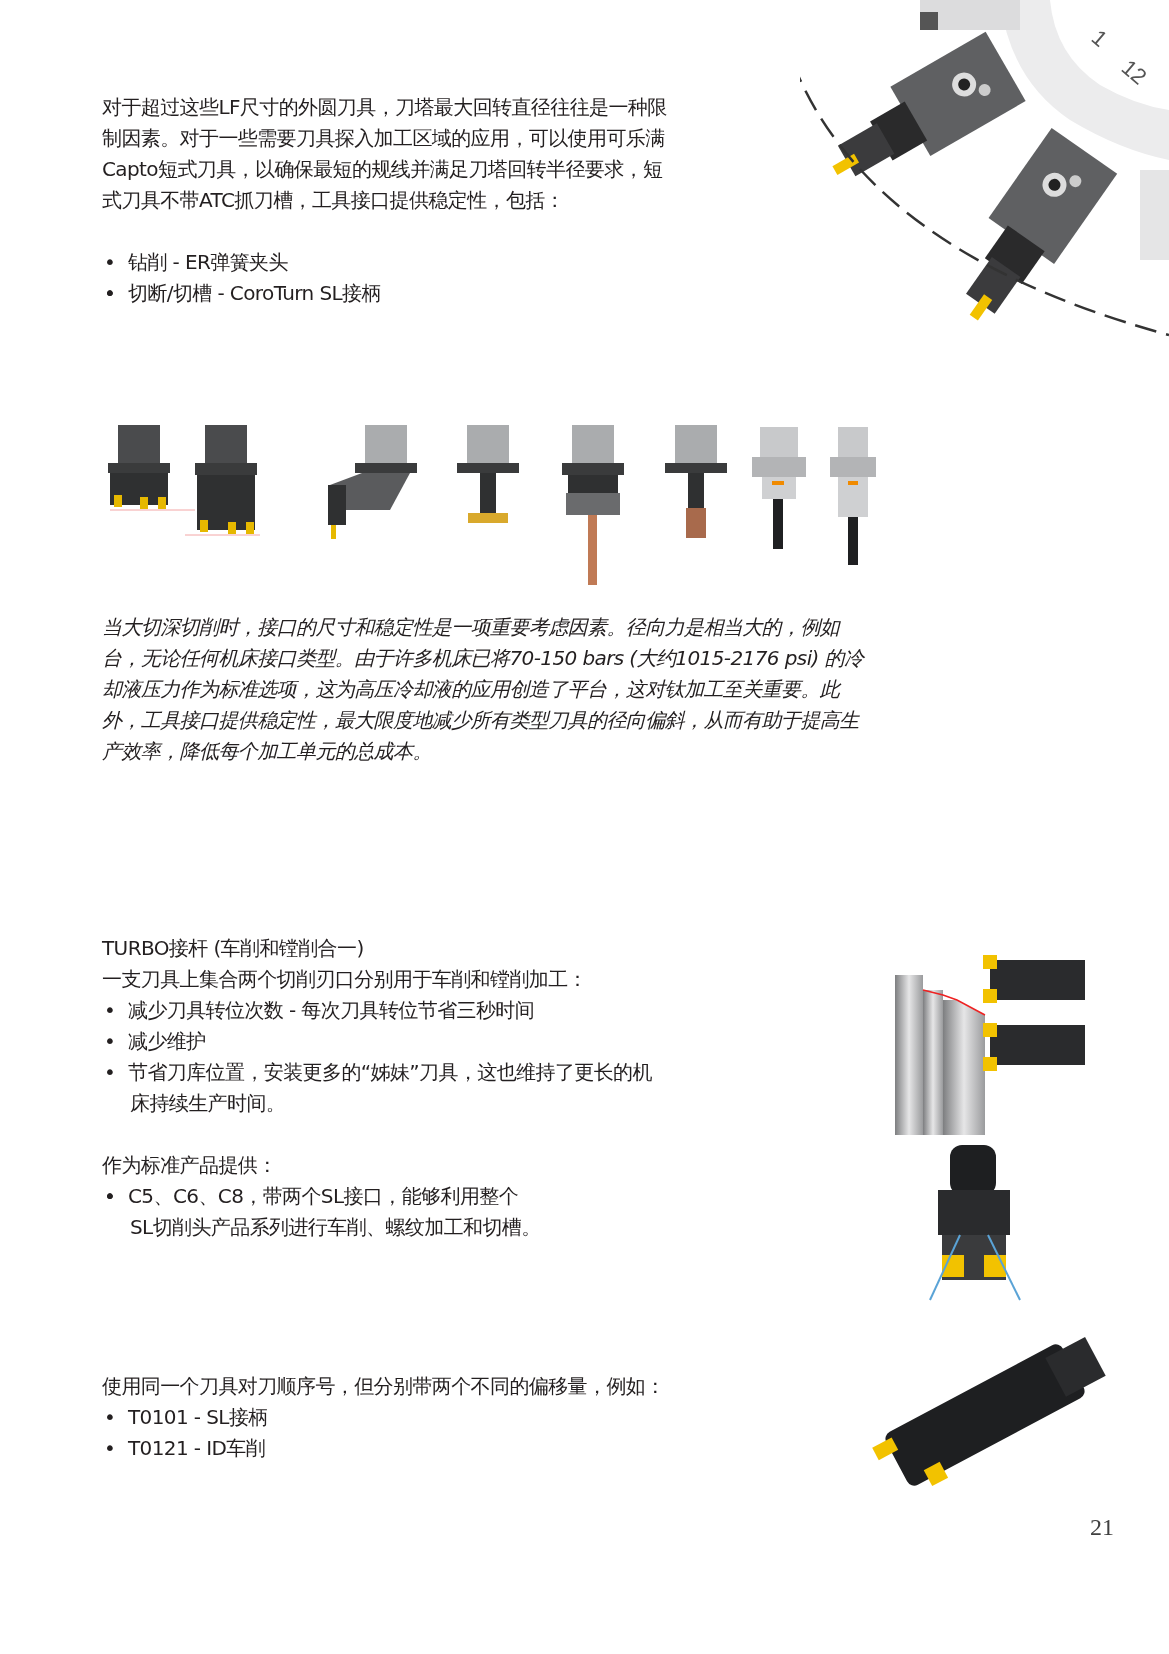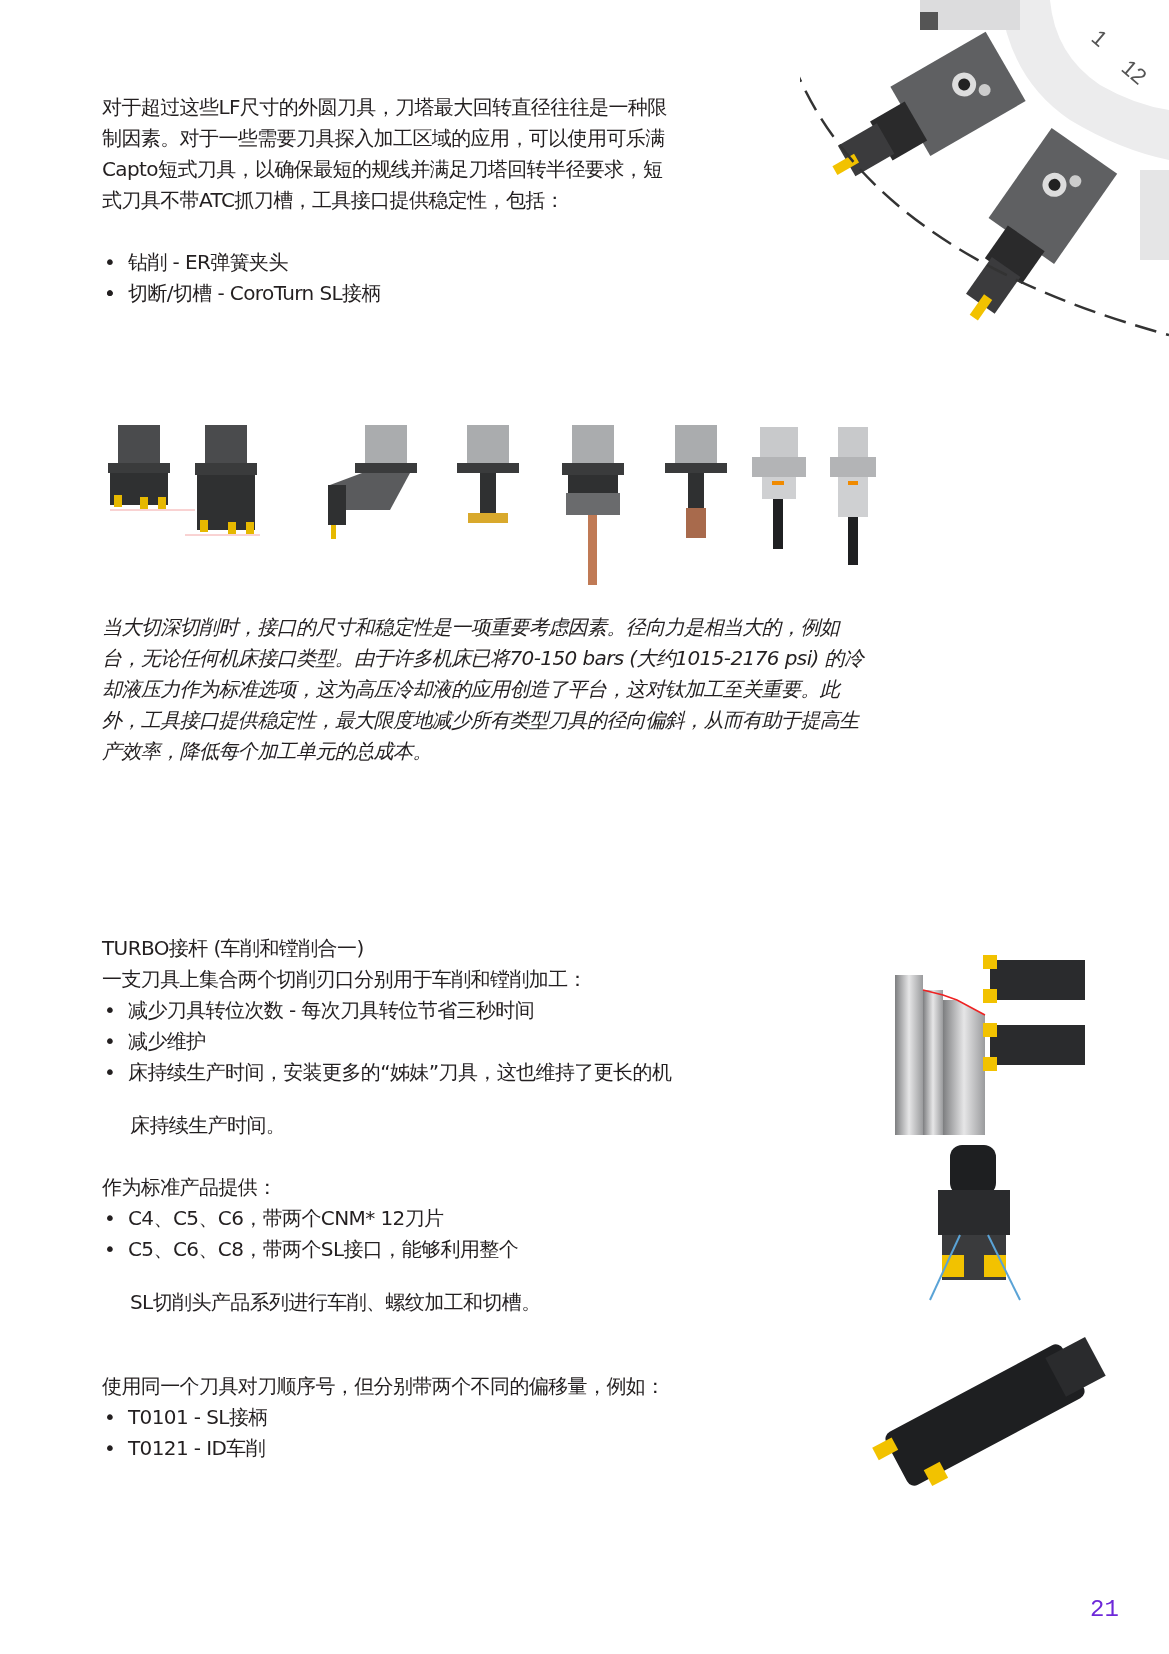--- a/index.html
+++ b/index.html
@@ -2,29 +2,29 @@
 <html><head>
   <meta charset="utf-8">
   <style>
     * { margin: 0; padding: 0; box-sizing: border-box; }
     html, body { width: 1169px; height: 1654px; background: #ffffff; overflow: hidden; }
     body { position: relative; font-family: "DejaVu Sans", "Liberation Sans", sans-serif; color: #231f20; }
     .text-block { position: absolute; left: 102px; font-size: 20px; line-height: 31px; letter-spacing: -0.6px; }
     .para-line { display: block; white-space: nowrap; }
     .bullet { display: block; white-space: nowrap; position: relative; padding-left: 26px; }
     .bullet .dot { position: absolute; left: 2px; top: 0; }
-    .bullet.cont { padding-left: 28px; margin-top: 22px; }
+    .bullet.cont { padding-left: 28px; }
     .gap { height: 31px; }
 
     #intro { top: 92px; }
     #after-tools { top: 612px; font-style: italic; }
     #turbo { top: 933px; }
     #offsets { top: 1371px; }
 
-    .page-number { position: absolute; left: 1090px; top: 1596px; font-size: 24px; font-family: Liberation Mono, monospace; color: #6d28d9; }
+    .page-number { position: absolute; left: 1090px; top: 1514px; font-size: 24px; font-family: Liberation Serif, serif; color: #404040; }
 
     .figure { position: absolute; }
     #turret-figure { left: 800px; top: 0; width: 369px; height: 360px; }
     #tools-row { left: 100px; top: 415px; width: 820px; height: 190px; }
     #turbo-fig-1 { left: 885px; top: 945px; width: 200px; height: 190px; }
     #turbo-fig-2 { left: 920px; top: 1140px; width: 110px; height: 170px; }
     #turbo-fig-3 { left: 865px; top: 1325px; width: 245px; height: 165px; }
   </style>
 </head>
 <body>
@@ -154,25 +154,25 @@
   <span class="para-line">却液压力作为标准选项，这为高压冷却液的应用创造了平台，这对钛加工至关重要。此</span>
   <span class="para-line">外，工具接口提供稳定性，最大限度地减少所有类型刀具的径向偏斜，从而有助于提高生</span>
   <span class="para-line">产效率，降低每个加工单元的总成本。</span>
 </div>
 
 <div class="text-block" id="turbo">
   <span class="para-line">TURBO接杆 (车削和镗削合一)</span>
   <span class="para-line">一支刀具上集合两个切削刃口分别用于车削和镗削加工：</span>
   <span class="bullet"><span class="dot">•</span><span>减少刀具转位次数 - 每次刀具转位节省三秒时间</span></span>
   <span class="bullet"><span class="dot">•</span><span>减少维护</span></span>
-  <span class="bullet"><span class="dot">•</span><span>床持续生产时间，安装更多的“姊妹”刀具，这也维持了更长的机</span></span>
+  <span class="bullet"><span class="dot">•</span><span>节省刀库位置，安装更多的“姊妹”刀具，这也维持了更长的机</span></span>
   <span class="bullet cont">床持续生产时间。</span>
   <div class="gap"></div>
   <span class="para-line">作为标准产品提供：</span>
-  <span class="bullet"><span class="dot">•</span><span>C4、C5、C6，带两个CNM* 12刀片</span></span>
+  <span class="bullet"><span class="dot">•</span></span>
   <span class="bullet"><span class="dot">•</span><span>C5、C6、C8，带两个SL接口，能够利用整个</span></span>
   <span class="bullet cont">SL切削头产品系列进行车削、螺纹加工和切槽。</span>
 </div>
 
 <div class="figure" id="turbo-fig-1">
   <svg width="200" height="190" viewBox="0 0 200 190">
     <defs>
       <linearGradient id="wp" x1="0" x2="1">
           <stop offset="0" stop-color="#7d7e80"></stop>
           <stop offset="0.5" stop-color="#e6e6e7"></stop>

